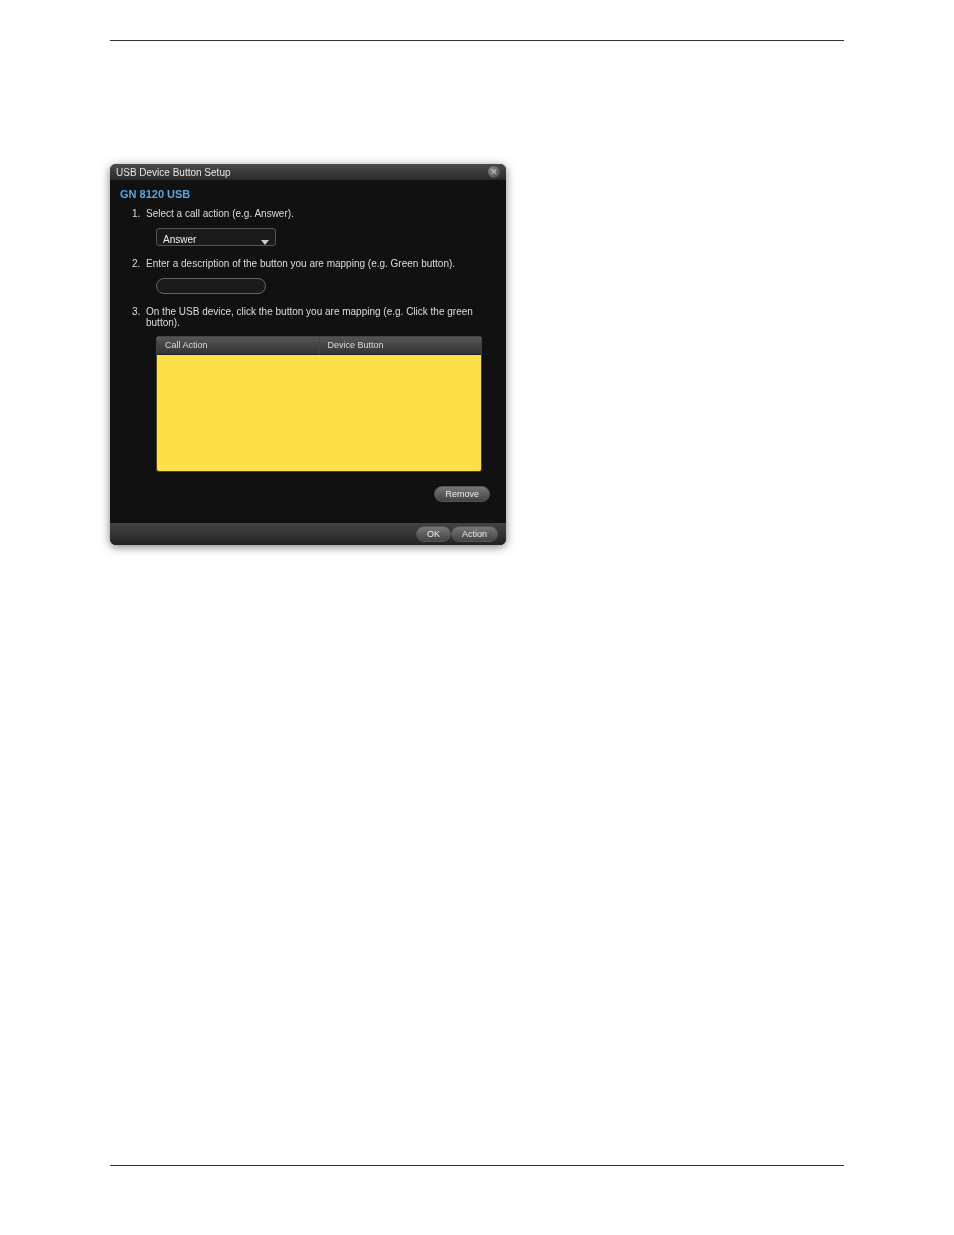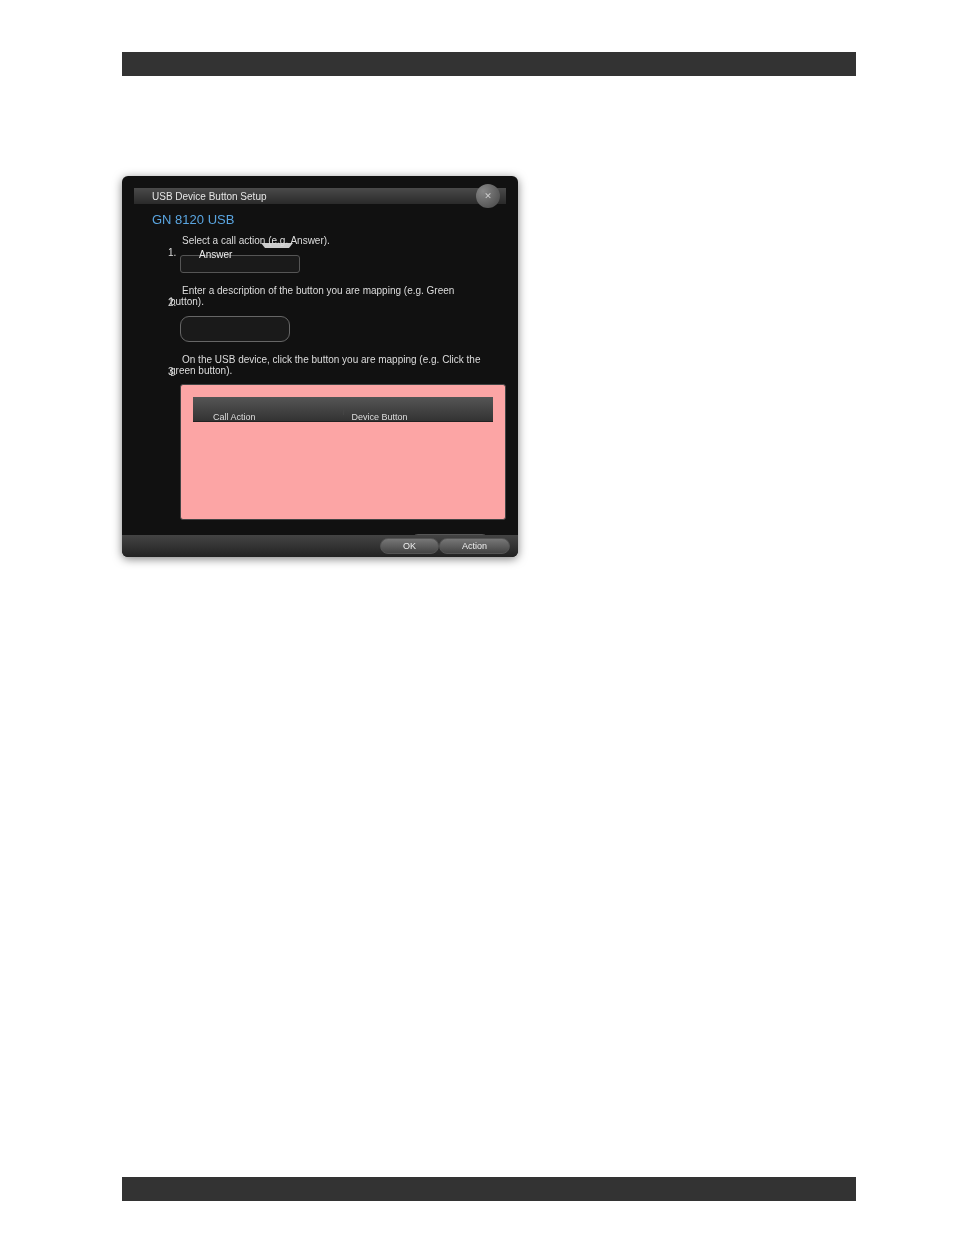--- a/index.html
+++ b/index.html
@@ -1,15 +1,15 @@
 <!DOCTYPE html>
 <html><head>
 <meta charset="utf-8">
 <style>
-  * { box-sizing: border-box; margin: 0; padding: 12px; }
+  * { box-sizing: border-box; margin: 0; padding: 0; }
   body {
     width: 954px;
     height: 1235px;
     background: #fff;
     font-family: Arial, sans-serif;
     position: relative;
   }
   .page-rule-top {
     position: absolute;
     top: 40px;
@@ -56,24 +56,23 @@
     background: radial-gradient(circle at 30% 30%, #888, #444);
     display: flex;
     align-items: center;
     justify-content: center;
     font-size: 9px;
     color: #ccc;
     cursor: pointer;
   }
   .subtitle {
     color: #5aa5e0;
-    font-weight: normal;
-    font-size: 13px;
+    font-weight: bold;
+    font-size: 11px;
     padding: 8px 10px 4px 10px;
-    margin-left: 8px;
   }
   .step {
     padding: 4px 10px 4px 36px;
     position: relative;
     font-size: 10px;
     color: #ddd;
   }
   .step-num {
     position: absolute;
     left: 22px;
@@ -137,21 +136,21 @@
     display: flex;
     align-items: center;
   }
   .table {
     margin: 4px 10px 0 46px;
     width: 326px;
     height: 136px;
     border: 1px solid #444;
     border-radius: 3px;
     overflow: hidden;
-    background: #fca5a5;
+    background: #fde047;
   }
   .thead {
     display: flex;
     height: 18px;
     background: linear-gradient(#555, #333);
     border-bottom: 1px solid #222;
   }
   .th {
     flex: 1;
     padding: 3px 8px;

